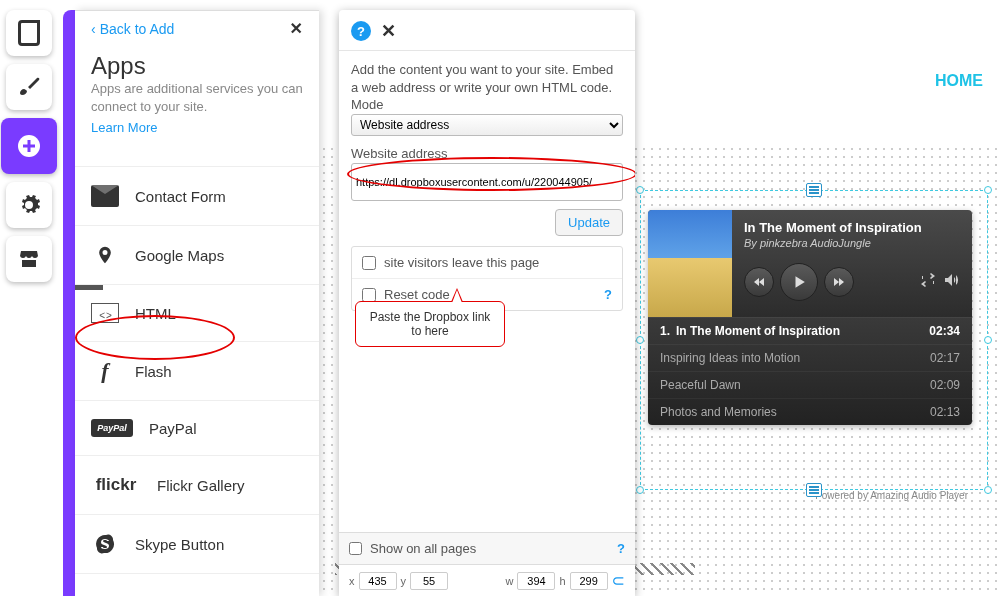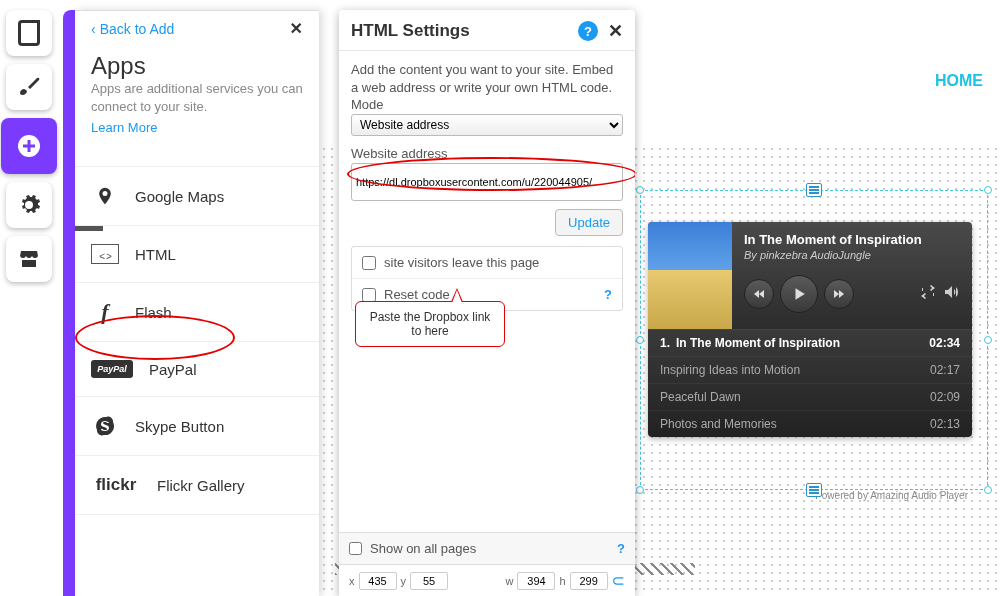--- a/index.html
+++ b/index.html
@@ -83,21 +83,21 @@
 
 .selframe { position:absolute; left:640px; top:190px; width:348px; height:300px; border:1px dashed #3fc9e0; z-index:1;}
 .handle { position:absolute; width:8px; height:8px; border:1px solid #3fc9e0; background:#fff; border-radius:50%;}
 .h-tl{left:-5px;top:-5px}.h-tr{right:-5px;top:-5px}.h-bl{left:-5px;bottom:-5px}.h-br{right:-5px;bottom:-5px}
 .h-l{left:-5px;top:50%;margin-top:-4px}.h-r{right:-5px;top:50%;margin-top:-4px}
 .grip { position:absolute; left:50%; margin-left:-8px; width:16px; height:14px; border:1px solid #2a93c9; background:#fff; border-radius:2px; display:flex; align-items:center; justify-content:center;}
 .grip.gtop{top:-8px}.grip.gbot{bottom:-8px}
 .grip div{width:10px;height:2px;background:#2a93c9;box-shadow:0 -3px 0 #2a93c9,0 3px 0 #2a93c9;}
 
 
-.player { position:absolute; left:648px; top:222px; width:324px; border-radius:4px; overflow:hidden; z-index:2; box-shadow:0 2px 6px rgba(0,0,0,.3); font-family:Arial,sans-serif;}
+.player { position:absolute; left:648px; top:210px; width:324px; border-radius:4px; overflow:hidden; z-index:2; box-shadow:0 2px 6px rgba(0,0,0,.3); font-family:Arial,sans-serif;}
 .pl-top { display:flex; background:linear-gradient(#4a4a4a,#2c2c2c); height:107px;}
 .pl-art { width:84px; height:107px; background:linear-gradient(#3d7ed8 0%, #5fa2e8 45%, #e8c970 45%, #c8a84a 100%); position:relative;}
 .pl-info { flex:1; padding:10px 12px; color:#fff;}
 .pl-title { font-size:13px; font-weight:bold;}
 .pl-by { font-size:11px; color:#ccc; font-style:italic; margin-top:2px;}
 .controls { display:flex; align-items:center; gap:6px; margin-top:14px;}
 .cbtn-round { width:30px; height:30px; border-radius:50%; background:linear-gradient(#5a5a5a,#3a3a3a); display:flex; align-items:center; justify-content:center; cursor:pointer; border:1px solid #222;}
 .cbtn-round.big { width:38px; height:38px;}
 .cbtn-round svg { fill:#ddd; }
 .cflat { margin-left:auto; display:flex; gap:8px;}
@@ -156,58 +156,61 @@
         <span>Back to Add</span>
       </div>
       <div class="x">✕</div>
     </div>
     <div class="apps-title">Apps</div>
     <div class="apps-desc">Apps are additional services you can connect to your site.</div>
     <a class="apps-learn">Learn More</a>
   </div>
   <div class="apps-list">
     <div class="app-item">
+      <div class="app-icon env"></div>
+      <span>Contact Form</span>
+    </div>
+    <div class="app-item">
       <div class="app-icon pin">
           <svg viewBox="0 0 24 24">
             <path fill="#333" d="M12 2a7 7 0 00-7 7c0 5 7 13 7 13s7-8 7-13a7 7 0 00-7-7zm0 10a3 3 0 110-6 3 3 0 010 6z"></path>
           </svg>
         </div>
       <span>Google Maps</span>
     </div>
     <div class="app-item" style="position:relative">
       <div class="app-icon html">&lt; &gt;</div>
       <span>HTML</span>
     </div>
     <div class="app-item">
       <div class="app-icon flash">f</div>
       <span>Flash</span>
     </div>
     <div class="app-item">
       <div class="app-icon paypal">PayPal</div>
       <span>PayPal</span>
     </div>
     <div class="app-item">
+      <div class="app-icon flickr">flickr</div>
+      <span>Flickr Gallery</span>
+    </div>
+    <div class="app-item">
       <div class="app-icon skype">
           <svg viewBox="0 0 24 24">
             <path fill="#333" d="M12 3a9 9 0 00-8 13 5 5 0 007 5 9 9 0 009-13 5 5 0 00-7-5zM12 17c-3 0-4-1-4-2h2c0 1 1 1 2 1s2 0 2-1-1-1-3-2-3-1-3-3 2-3 4-3 4 1 4 2h-2c0-1-1-1-2-1s-2 0-2 1 1 1 3 2 3 1 3 3-2 3-4 3z"></path>
           </svg>
         </div>
       <span>Skype Button</span>
     </div>
-    <div class="app-item">
-      <div class="app-icon flickr">flickr</div>
-      <span>Flickr Gallery</span>
-    </div>
   </div>
 </div>
 <div class="red-circle-app"></div>
 
 <div class="settings">
   <div class="settings-hd">
-    <h2>HTML Settings</h2>
     <div class="qmark">?</div>
     <div class="x">✕</div>
   </div>
   <div class="settings-body">
     <div class="settings-desc">Add the content you want to your site. Embed a web address or write your own HTML code.</div>
     <label class="lbl">Mode</label>
     <select class="sel"><option>Website address</option></select>
     <label class="lbl">Website address</label>
     <div class="addr-wrap">
       <input class="addr" value="https://dl.dropboxusercontent.com/u/220044905/" style="">

